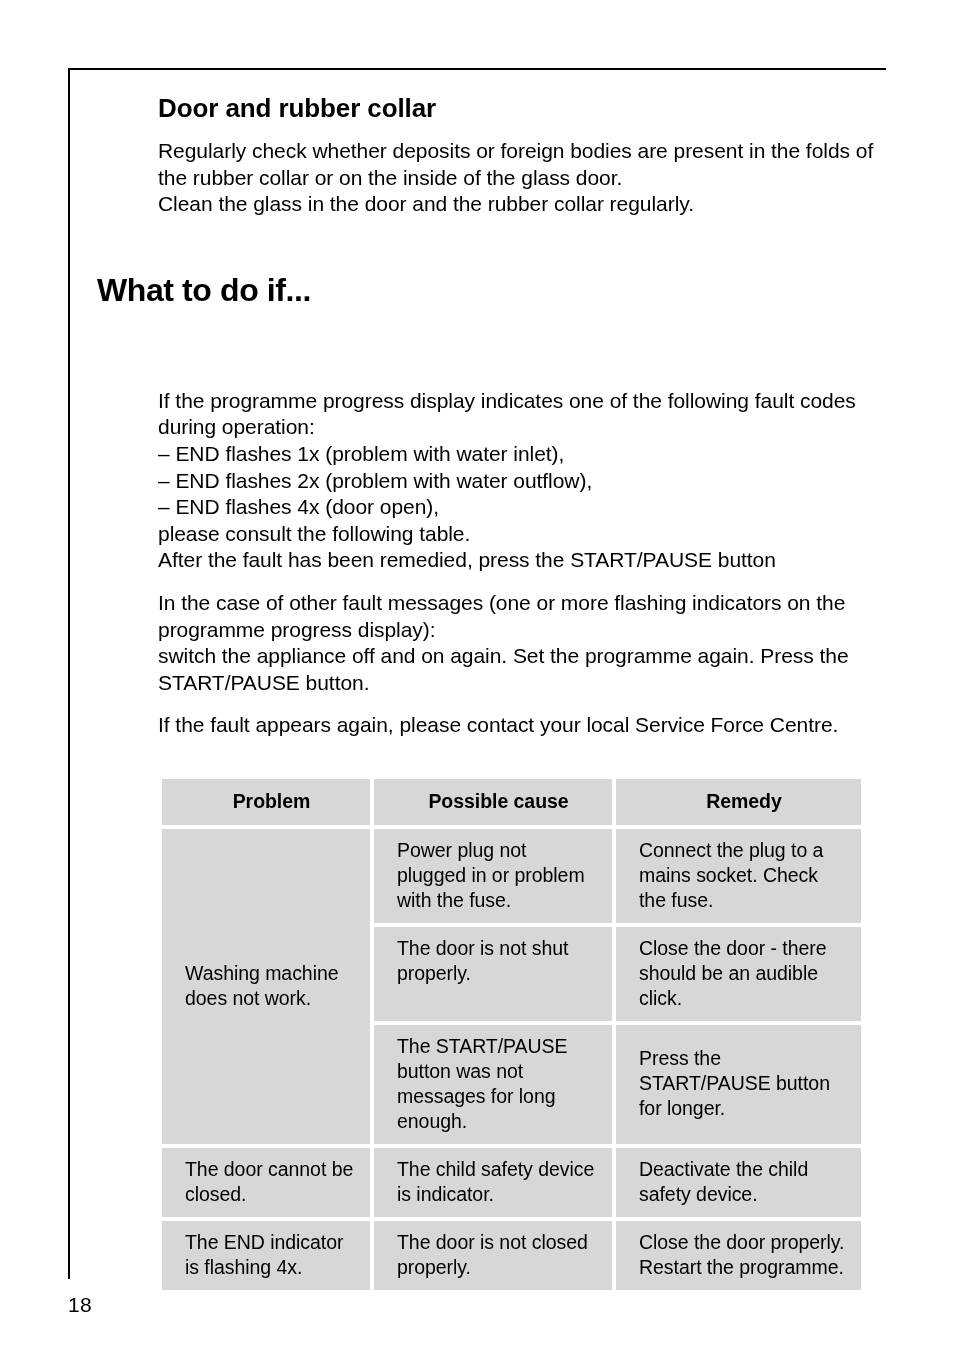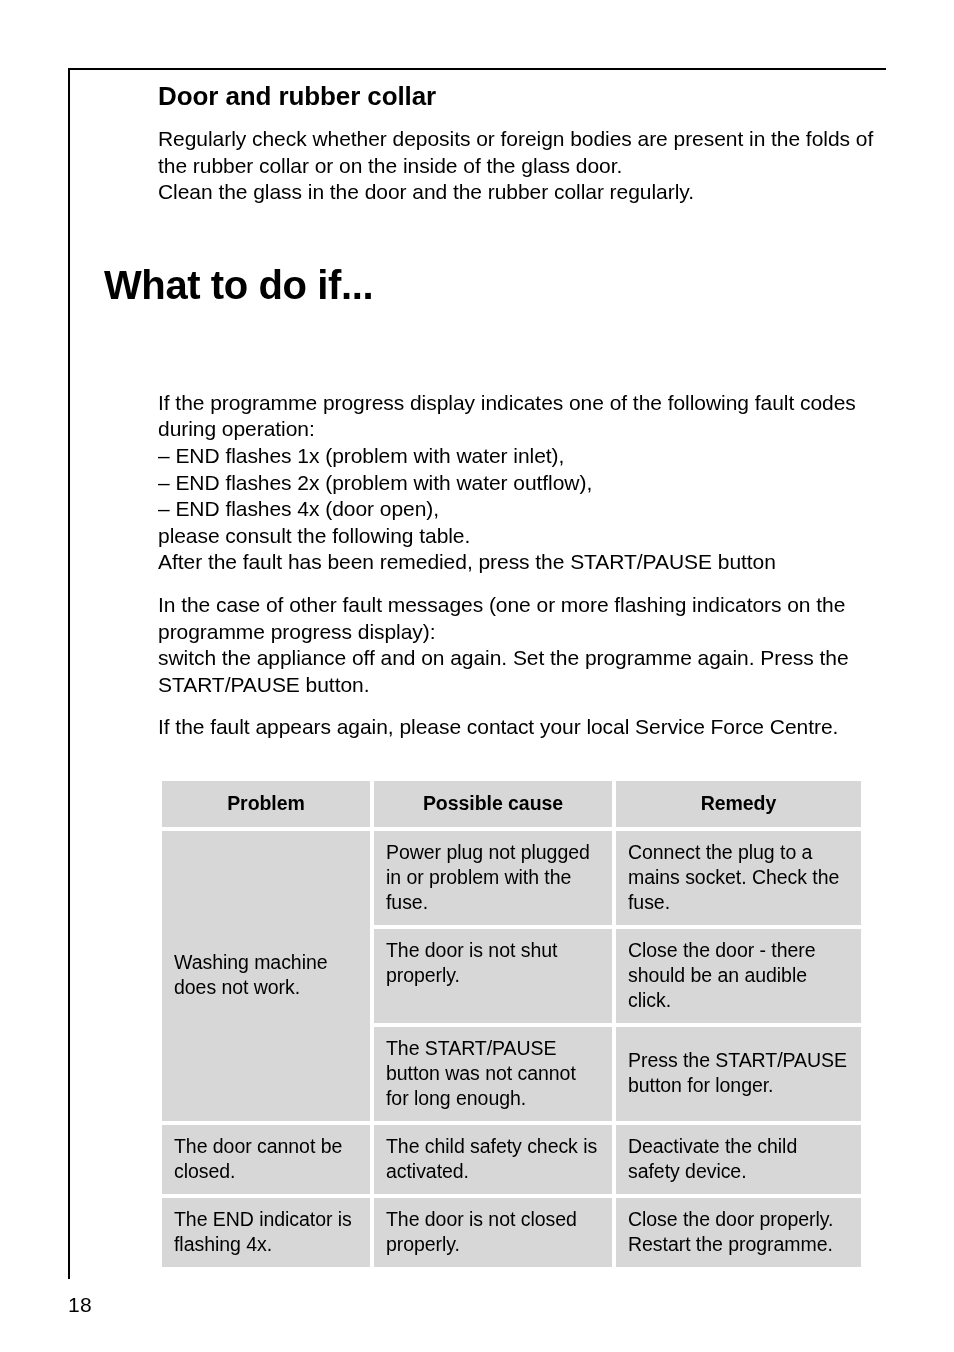--- a/index.html
+++ b/index.html
@@ -43,38 +43,38 @@
     top: 1292px;
     font-size: 21px;
     line-height: 26px;
     letter-spacing: 0.2px;
   }
 
   
   .content {
     position: absolute;
     left: 96px;
-    top: 80px;
+    top: 92px;
     width: 790px;
   }
 
   
   h3.sub-heading {
     margin: 0 0 14px 0;
     padding: 0;
     margin-left: 62px;
     font-size: 26px;
     line-height: 32px;
     font-weight: bold;
     letter-spacing: -0.1px;
   }
   h1.chapter-heading {
-    margin: 8px;
-    padding: 0;
-    font-size: 40px;
+    margin: 1px;
+    padding: 0;
+    font-size: 32px;
     line-height: 46px;
     font-weight: bold;
     letter-spacing: -0.4px;
   }
   h2.section-heading {
     margin: 0;
     padding: 0;
     font-size: 28px;
     line-height: 34px;
     font-weight: bold;
@@ -109,21 +109,21 @@
     border-spacing: 4px 4px;
     table-layout: fixed;
   }
   .fault-table col.c1 { width: 208px; }
   .fault-table col.c2 { width: 238px; }
   .fault-table col.c3 { width: 245px; }
 
   .fault-table th,
   .fault-table td {
     background: #d7d7d7;
-    padding: 9px 12px 10px 12px;
+    padding: 9px 12px 10px 23px;
     font-size: 19.5px;
     line-height: 25px;
     vertical-align: top;
     text-align: left;
     font-weight: normal;
     letter-spacing: -0.05px;
   }
   .fault-table th {
     font-weight: bold;
     text-align: center;
@@ -189,26 +189,26 @@
       <tr>
         <td class="v-middle" rowspan="3">Washing machine does not work.</td>
         <td>Power plug not plugged in or problem with the fuse.</td>
         <td>Connect the plug to a mains socket. Check the fuse.</td>
       </tr>
       <tr>
         <td>The door is not shut properly.</td>
         <td>Close the door - there should be an audible click.</td>
       </tr>
       <tr>
-        <td>The START/PAUSE button was not cannot for long enough.</td>
+        <td>The START/PAUSE button was not messages for long enough.</td>
         <td class="v-middle">Press the START/PAUSE button for longer.</td>
       </tr>
       <tr>
         <td>The door cannot be closed.</td>
-        <td>The child safety check is activated.</td>
+        <td>The child safety device is indicator.</td>
         <td>Deactivate the child safety device.</td>
       </tr>
       <tr>
         <td>The END indicator is flashing 4x.</td>
         <td>The door is not closed properly.</td>
         <td>Close the door properly. Restart the programme.</td>
       </tr>
     </tbody>
   </table>
 

